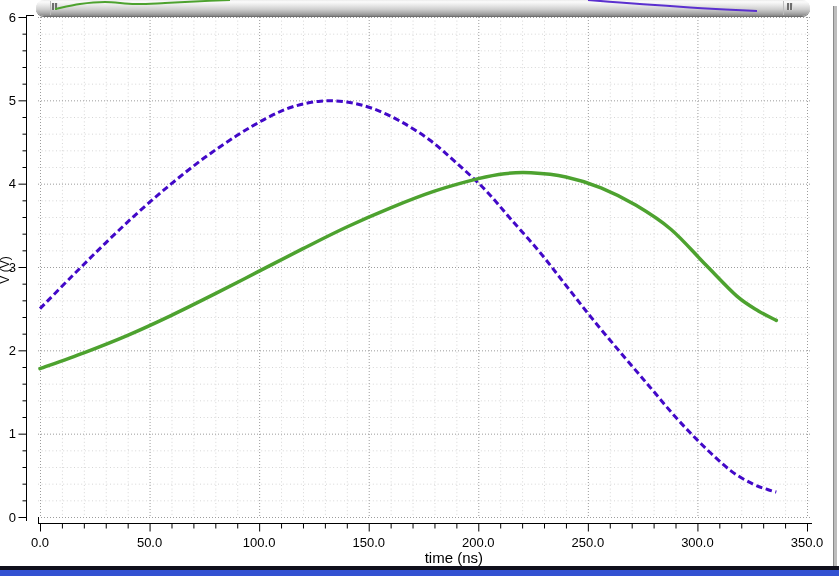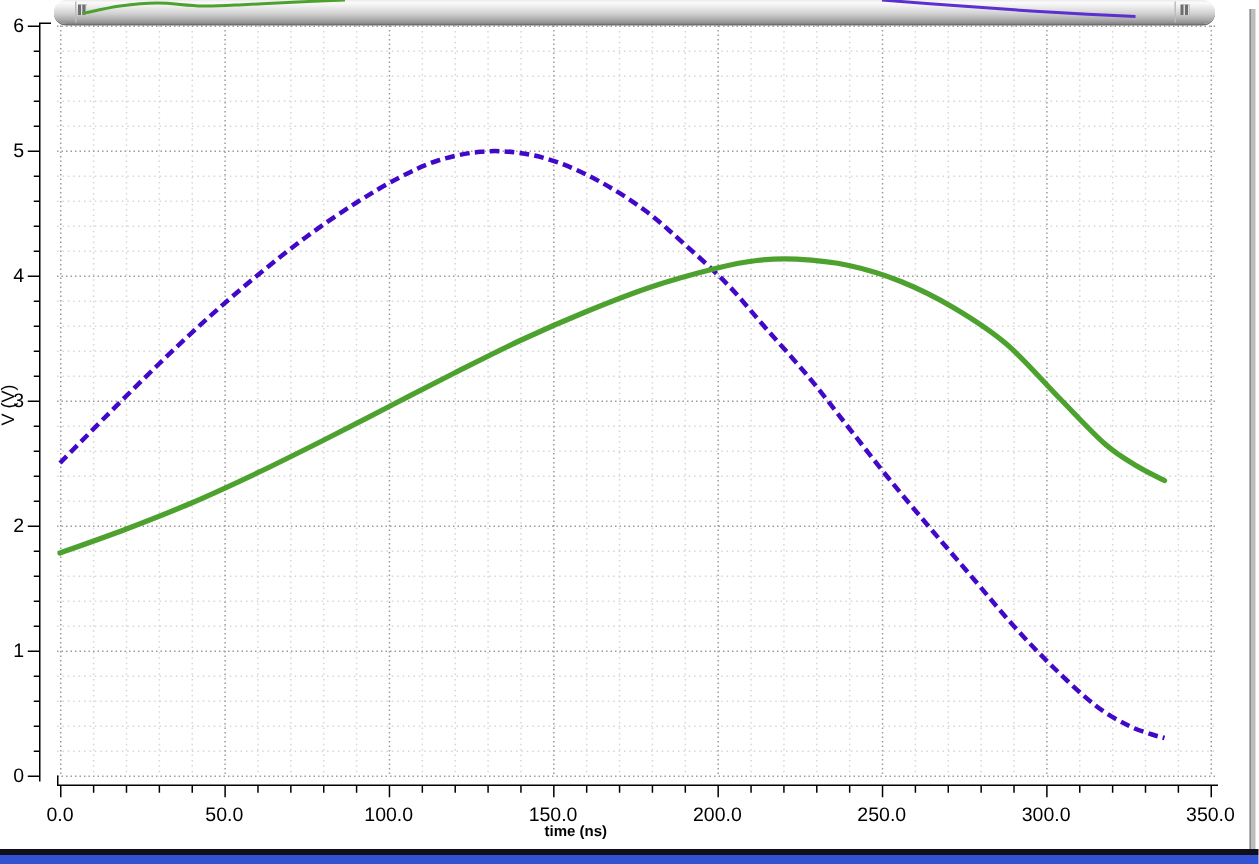--- a/index.html
+++ b/index.html
@@ -15,21 +15,21 @@
   .grip{position:absolute;top:3px;width:6px;height:7px;}
   .grip span{position:absolute;top:0;width:2px;height:7px;background:#6e6e6e;border-right:1px solid #dedede;}
   .grip span:nth-child(1){left:0;}
   .grip span:nth-child(2){left:3px;}
   .strip-svg{position:absolute;left:0;top:0;z-index:4;pointer-events:none;}
 
   
   .plot-svg{position:absolute;left:0;top:0;z-index:1;}
   .tick-label{font:13px "Liberation Sans",sans-serif;fill:#000;}
   .axis-label{position:absolute;z-index:2;color:#000;}
-  .xlabel{left:363px;top:549px;width:120px;text-align:left;font-size:10px;font-weight:bold;}
+  .xlabel{left:363px;top:549px;width:120px;text-align:right;font-size:15px;}
   .ylabel{left:-30px;top:263px;width:70px;text-align:center;font-size:12px;
     transform:rotate(-90deg);}
 
   
   .bottom-line{position:absolute;left:0;top:566px;width:839px;height:4px;z-index:5;}
   .bottom-strip{position:absolute;left:0;top:570px;width:839px;height:6px;z-index:5;}
   .right-border{position:absolute;left:833px;top:6px;width:3px;height:560px;z-index:5;border-left:1px solid #8a8a8a;}
 </style>
 </head>
 <body>

